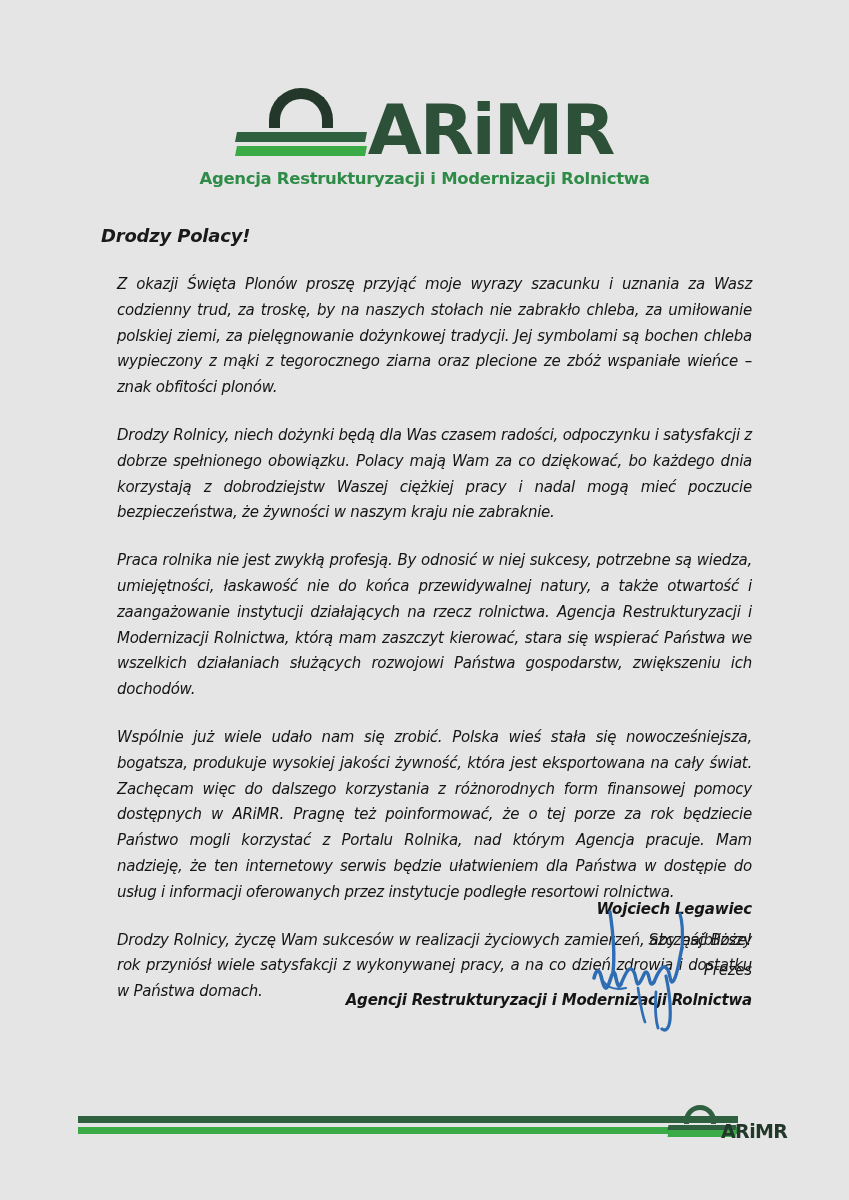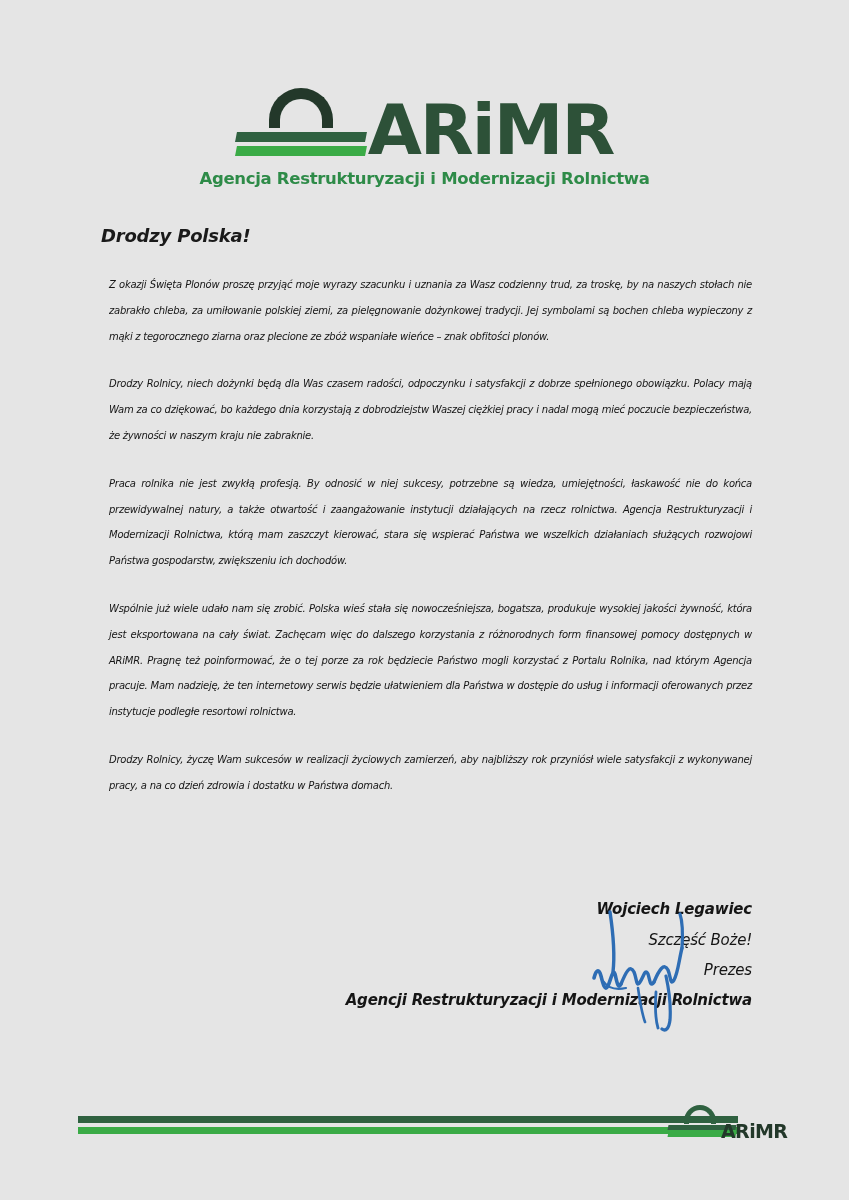--- a/index.html
+++ b/index.html
@@ -98,25 +98,25 @@
     font-style: italic;
     font-weight: bold;
     font-size: 18px;
     color: #1a1a1a;
     letter-spacing: -0.2px;
     margin: 0 0 26px 0;
   }
   .para {
     font-family: "DejaVu Sans", sans-serif;
     font-style: italic;
-    font-size: 10px;
+    font-size: 15px;
     line-height: 25.8px;
     color: #151515;
     text-align: justify;
-    margin: 0 0 22px 8px;
+    margin: 0 0 22px 16px;
     letter-spacing: -0.25px;
   }
 
   
   .signature-block {
     position: absolute;
     left: 101px;
     top: 900px;
     width: 651px;
     text-align: right;
@@ -234,21 +234,21 @@
         <div class="logo-arc"></div>
         <div class="logo-bar dark"></div>
         <div class="logo-bar light"></div>
       </div>
       <div class="logo-word">ARiMR</div>
     </div>
     <div class="logo-subtitle">Agencja Restrukturyzacji i Modernizacji Rolnictwa</div>
   </div>
 
   <div class="letter">
-    <p class="salutation">Drodzy Polska!</p>
+    <p class="salutation">Drodzy Polacy!</p>
     <p class="para">Z okazji Święta Plonów proszę przyjąć moje wyrazy szacunku i uznania za Wasz codzienny trud, za troskę, by na naszych stołach nie zabrakło chleba, za umiłowanie polskiej ziemi, za pielęgnowanie dożynkowej tradycji. Jej symbolami są bochen chleba wypieczony z mąki z tegorocznego ziarna oraz plecione ze zbóż wspaniałe wieńce – znak obfitości plonów.</p>
     <p class="para">Drodzy Rolnicy, niech dożynki będą dla Was czasem radości, odpoczynku i satysfakcji z dobrze spełnionego obowiązku. Polacy mają Wam za co dziękować, bo każdego dnia korzystają z dobrodziejstw Waszej ciężkiej pracy i nadal mogą mieć poczucie bezpieczeństwa, że żywności w naszym kraju nie zabraknie.</p>
     <p class="para">Praca rolnika nie jest zwykłą profesją. By odnosić w niej sukcesy, potrzebne są wiedza, umiejętności, łaskawość nie do końca przewidywalnej natury, a także otwartość i zaangażowanie instytucji działających na rzecz rolnictwa. Agencja Restrukturyzacji i Modernizacji Rolnictwa, którą mam zaszczyt kierować, stara się wspierać Państwa we wszelkich działaniach służących rozwojowi Państwa gospodarstw, zwiększeniu ich dochodów.</p>
     <p class="para">Wspólnie już wiele udało nam się zrobić. Polska wieś stała się nowocześniejsza, bogatsza, produkuje wysokiej jakości żywność, która jest eksportowana na cały świat. Zachęcam więc do dalszego korzystania z różnorodnych form finansowej pomocy dostępnych w ARiMR. Pragnę też poinformować, że o tej porze za rok będziecie Państwo mogli korzystać z Portalu Rolnika, nad którym Agencja pracuje. Mam nadzieję, że ten internetowy serwis będzie ułatwieniem dla Państwa w dostępie do usług i informacji oferowanych przez instytucje podległe resortowi rolnictwa.</p>
     <p class="para">Drodzy Rolnicy, życzę Wam sukcesów w realizacji życiowych zamierzeń, aby najbliższy rok przyniósł wiele satysfakcji z wykonywanej pracy, a na co dzień zdrowia i dostatku w Państwa domach.</p>
   </div>
 
   <div class="signature-block">
     <div class="sig-line sig-name">Wojciech Legawiec</div>
     <div class="sig-line sig-greeting">Szczęść Boże!</div>

